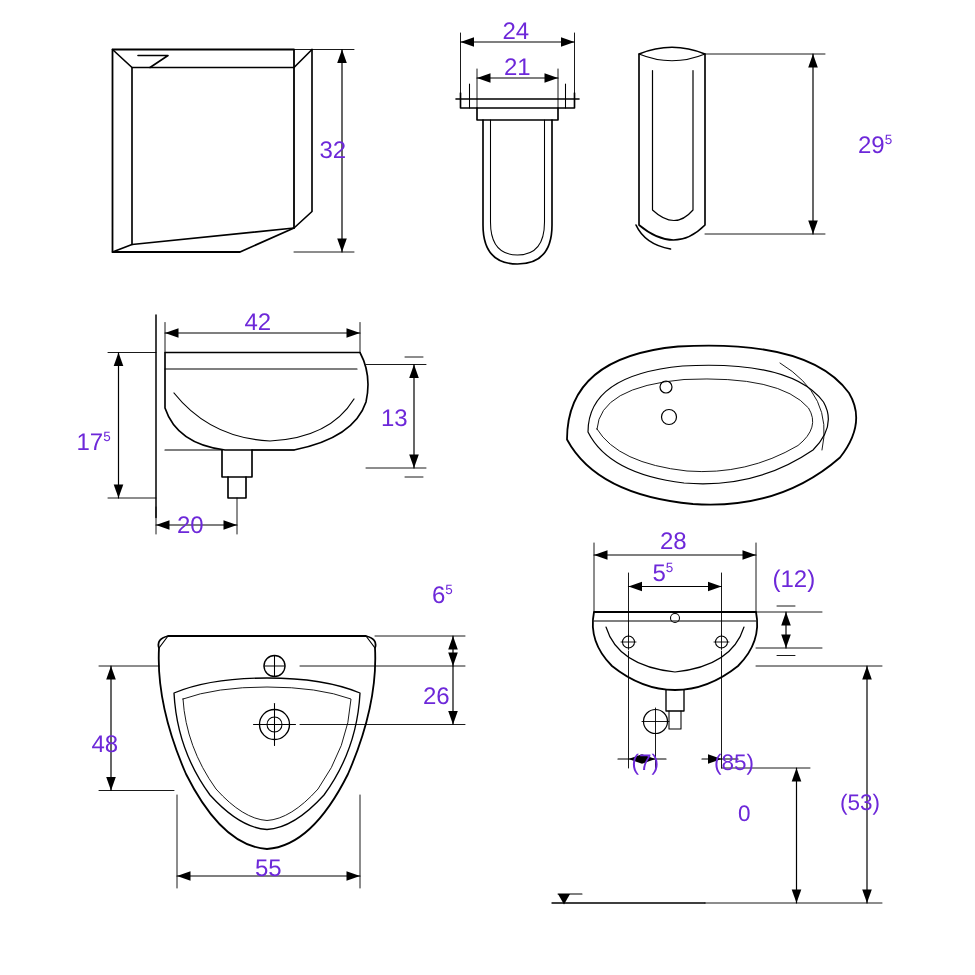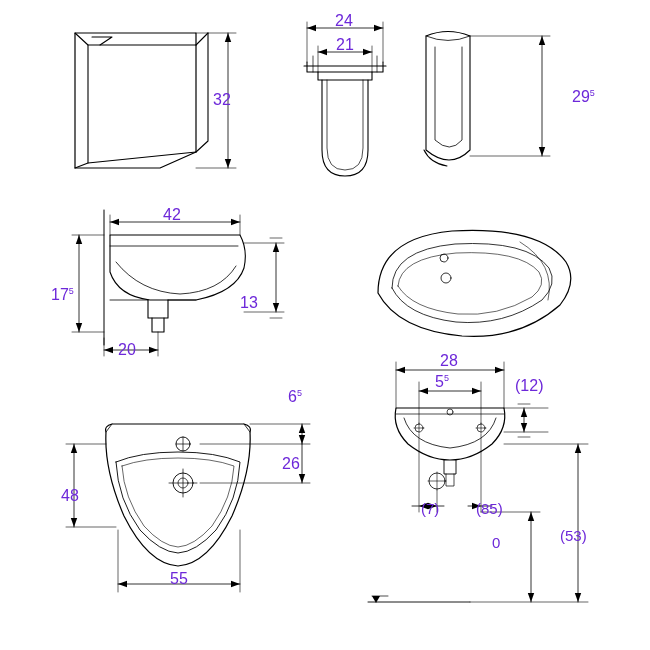--- a/index.html
+++ b/index.html
@@ -235,21 +235,21 @@
   <div class="dimtext big" style="left:335px;top:12px;"><span>24</span><span class="sup"></span></div>
 
   <div class="dimtext big" style="left:336px;top:36px;"><span>21</span><span class="sup"></span></div>
 
   <div class="dimtext big" style="left:528px;top:88px;margin-left:44px;"><span>29</span><span class="sup">5</span></div>
 
   <div class="dimtext big" style="left:163px;top:206px;"><span>42</span><span class="sup"></span></div>
 
   <div class="dimtext big" style="left:51px;top:286px;"><span>17</span><span class="sup">5</span></div>
 
-  <div class="dimtext big" style="left:240px;top:270px;margin-top:24px;"><span>13</span><span class="sup"></span></div>
+  <div class="dimtext big" style="left:254px;top:270px;"><span>13</span><span class="sup"></span></div>
 
   <div class="dimtext big" style="left:118px;top:341px;"><span>20</span><span class="sup"></span></div>
 
   <div class="dimtext big" style="left:288px;top:388px;"><span>6</span><span class="sup">5</span></div>
 
   <div class="dimtext big" style="left:282px;top:455px;"><span>26</span><span class="sup"></span></div>
 
   <div class="dimtext big" style="left:61px;top:487px;"><span>48</span><span class="sup"></span></div>
 
   <div class="dimtext big" style="left:170px;top:570px;"><span>55</span><span class="sup"></span></div>

